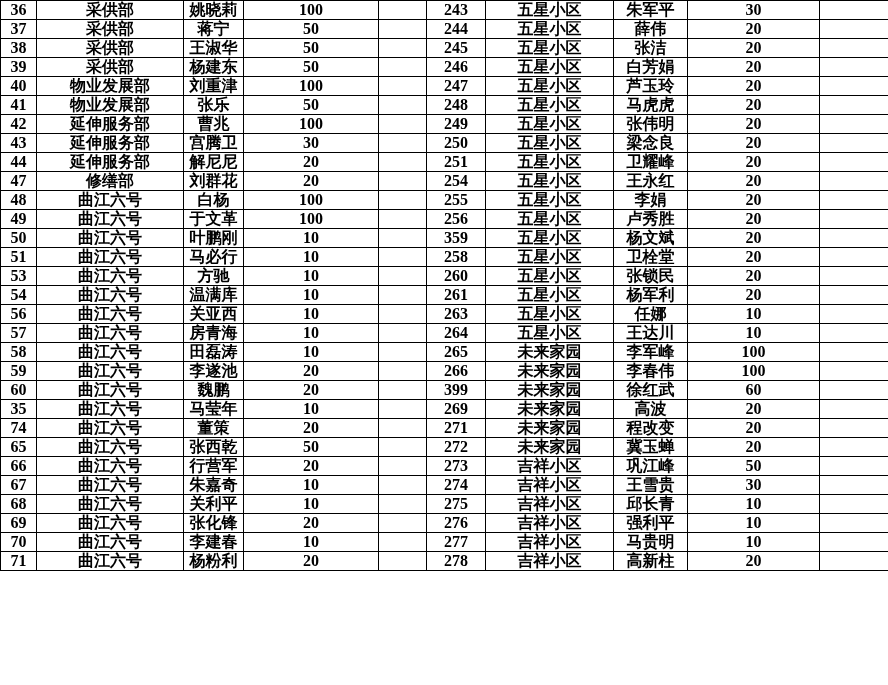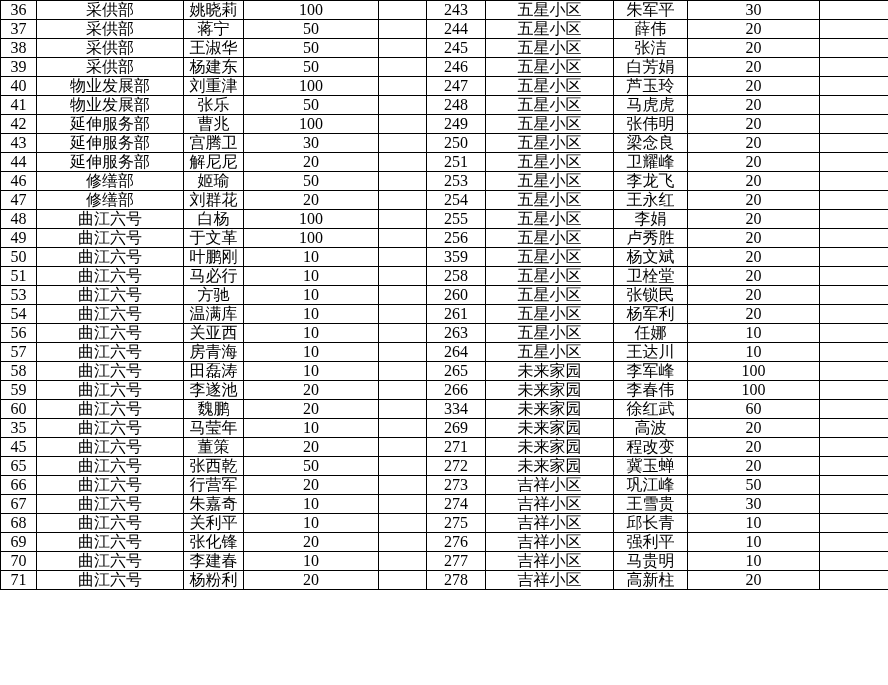--- a/index.html
+++ b/index.html
@@ -6,20 +6,21 @@
   html, body {
     width: 888px; height: 685px;
     background: #ffffff;
     font-family: "Liberation Serif", "DejaVu Serif", serif;
     overflow: hidden;
   }
   table.sheet {
     width: 888px;
     table-layout: fixed;
     border-collapse: collapse;
+    font-weight: bold;
   }
   table.sheet td {
     border: 1px solid #000000;
     height: 19px;
     font-size: 16px;
     line-height: 18px;
     color: #000000;
     text-align: center;
     vertical-align: middle;
     white-space: nowrap;
@@ -155,32 +156,20 @@
     <td>20</td>
     <td></td>
     <td>251</td>
     <td>五星小区</td>
     <td>卫耀峰</td>
     <td>20</td>
     <td></td>
   </tr>
 
 
-  <tr>
-    <td>46</td>
-    <td>修缮部</td>
-    <td>姬瑜</td>
-    <td>50</td>
-    <td></td>
-    <td>253</td>
-    <td>五星小区</td>
-    <td>李龙飞</td>
-    <td>20</td>
-    <td></td>
-  </tr>
 
   <tr>
     <td>47</td>
     <td>修缮部</td>
     <td>刘群花</td>
     <td>20</td>
     <td></td>
     <td>254</td>
     <td>五星小区</td>
     <td>王永红</td>
@@ -319,21 +308,21 @@
     <td>100</td>
     <td></td>
   </tr>
 
   <tr>
     <td>60</td>
     <td>曲江六号</td>
     <td>魏鹏</td>
     <td>20</td>
     <td></td>
-    <td>334</td>
+    <td>399</td>
     <td>未来家园</td>
     <td>徐红武</td>
     <td>60</td>
     <td></td>
   </tr>
 
 
   <tr>
     <td>35</td>
     <td>曲江六号</td>
@@ -342,21 +331,21 @@
     <td></td>
     <td>269</td>
     <td>未来家园</td>
     <td>高波</td>
     <td>20</td>
     <td></td>
   </tr>
 
 
   <tr>
-    <td>45</td>
+    <td>74</td>
     <td>曲江六号</td>
     <td>董策</td>
     <td>20</td>
     <td></td>
     <td>271</td>
     <td>未来家园</td>
     <td>程改变</td>
     <td>20</td>
     <td></td>
   </tr>

